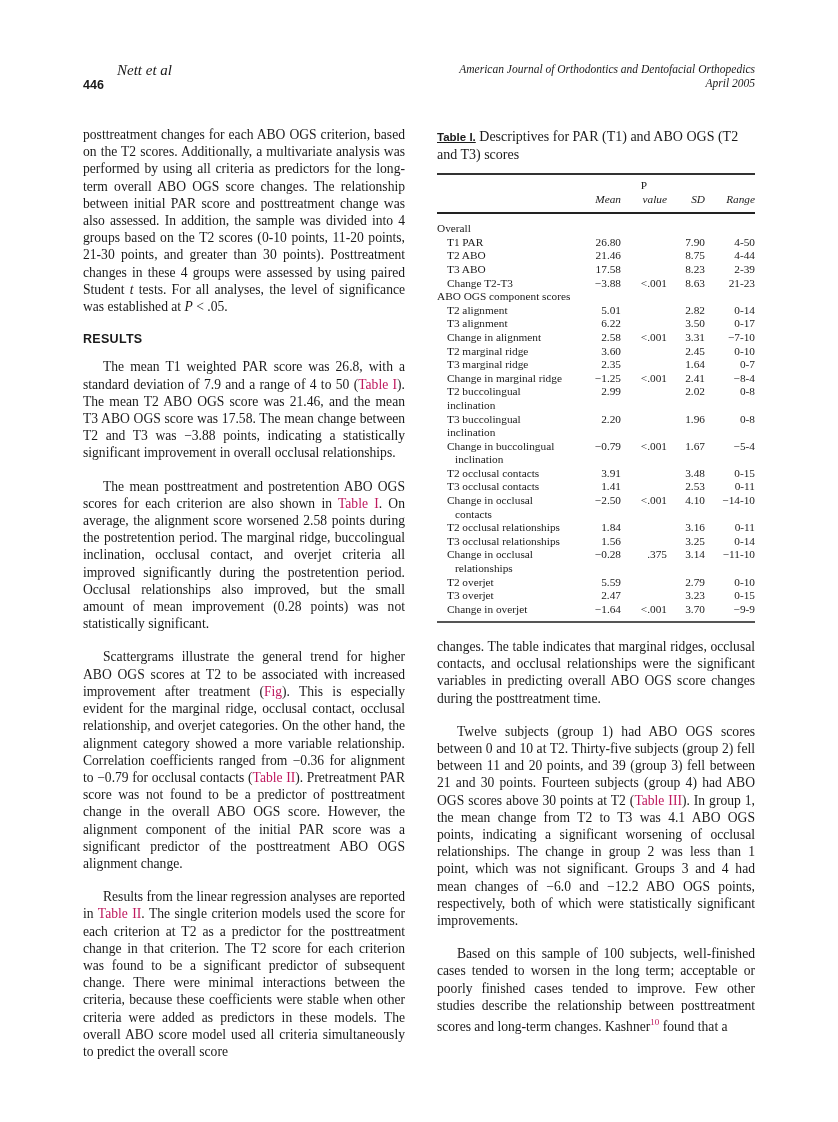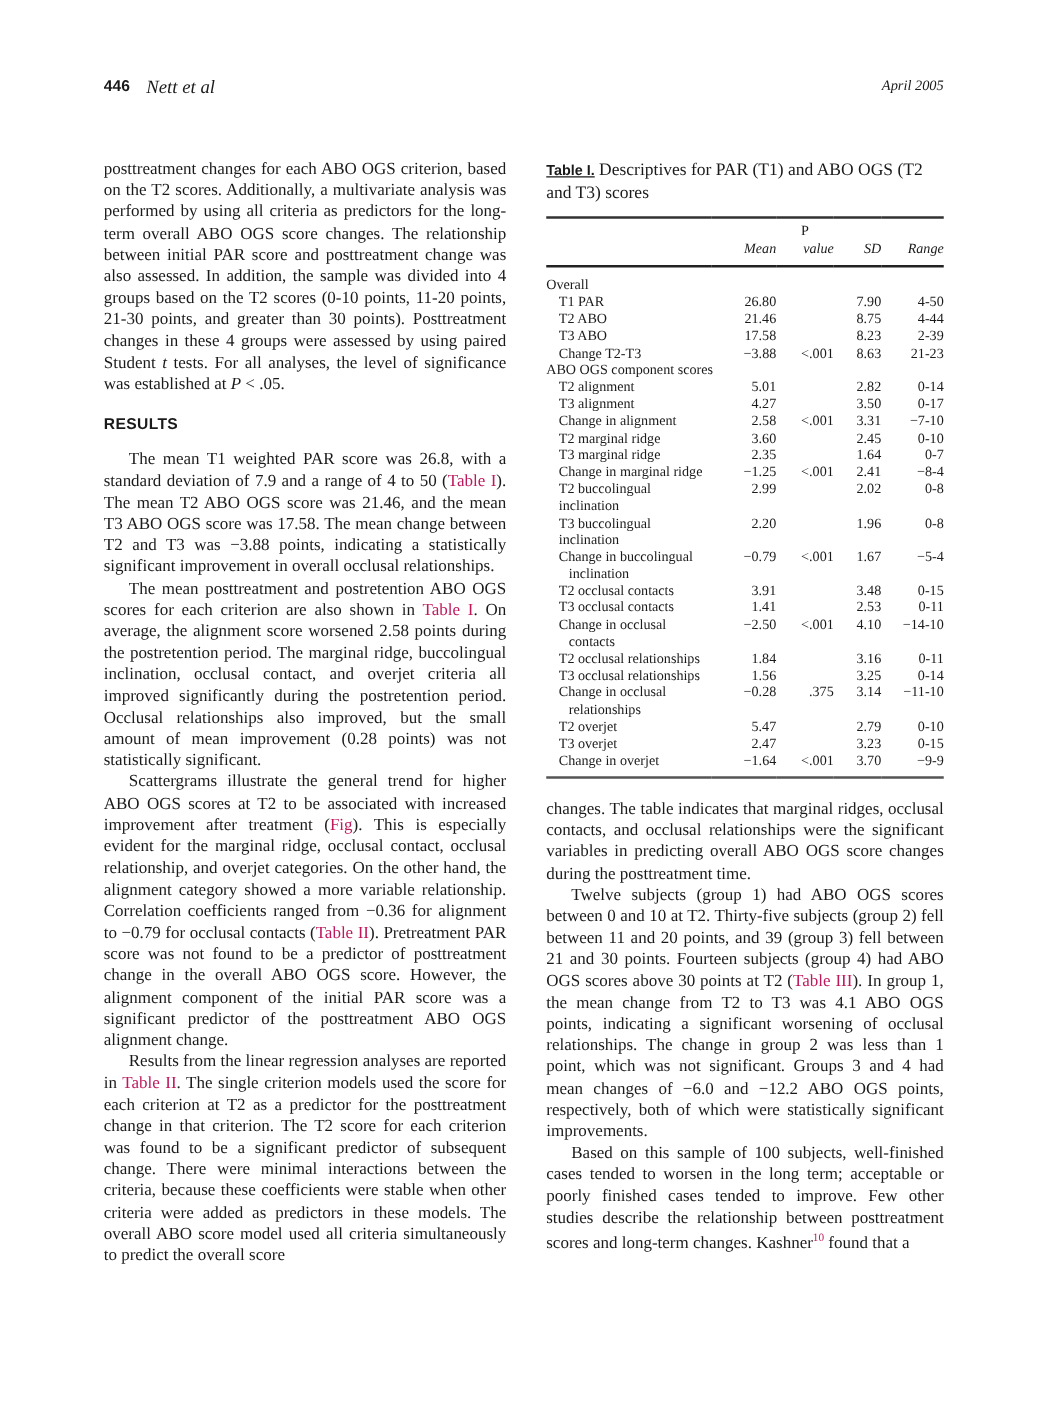--- a/index.html
+++ b/index.html
@@ -1,28 +1,28 @@
 <!DOCTYPE html>
 <html><head>
   <meta charset="utf-8">
   <style>
     html, body { margin: 0; padding: 0; background: #ffffff; }
     body { width: 838px; height: 1122px; position: relative; overflow: hidden;
       font-family: "Liberation Serif", serif; color: #1a1a1a; }
     .running-head { position: absolute; top: 62px; left: 83px; width: 672px; height: 32px; }
-    .page-num { position: absolute; left: 0; top: 0; font-family: "Liberation Sans", sans-serif;
+    .page-num { position: absolute; left: 0; top: 16px; font-family: "Liberation Sans", sans-serif;
       font-weight: bold; font-size: 12.5px; }
     .authors { position: absolute; left: 34px; top: 0; font-style: italic; font-size: 15px; }
     .journal { position: absolute; right: 0; top: 0; font-style: italic; font-size: 11.5px; text-align: right; line-height: 14px; }
     .col { position: absolute; font-size: 13.6px; line-height: 17.2px; text-align: justify; }
     .col-left { left: 83px; top: 126px; width: 322px; }
     .col-right-text { left: 437px; top: 638px; width: 318px; }
     .col p { margin: 0; }
     .col p.indent { text-indent: 20px; }
-    .col p + p { margin-top: 0; }
+    .col p + p { margin-top: 16px; }
     .heading { font-family: "Liberation Sans", sans-serif; font-weight: bold; font-size: 12.5px;
       letter-spacing: 0.3px; margin: 16px 0 10px 0; text-align: left; }
     .link { color: #be185d; }
     .table-block { position: absolute; left: 437px; top: 128px; width: 318px; }
     .table-title { font-size: 14px; line-height: 18px; margin-bottom: 9px; }
     .table-title .tlabel { font-family: "Liberation Sans", sans-serif; font-size: 11.5px; font-weight: bold; text-decoration: underline; }
     table { width: 100%; border-collapse: collapse; font-size: 11.3px; line-height: 13.6px; }
     thead tr.top th { border-top: 2px solid #333; height: 4px; padding: 0; }
     thead th { font-weight: normal; font-style: italic; padding: 0; vertical-align: bottom; }
     thead tr.hdr th { border-bottom: 2.5px solid #222; padding-bottom: 6px; }
@@ -38,20 +38,21 @@
     tbody tr.first td { padding-top: 8px; }
     tbody tr.last td { padding-bottom: 5px; border-bottom: 2px solid #555; }
   </style>
 </head>
 <body>
 
 <div class="running-head">
   <span class="page-num">446</span>
   <span class="authors">Nett et al</span>
   <div class="journal">
+    <div>American Journal of Orthodontics and Dentofacial Orthopedics</div>
     <div>April 2005</div>
   </div>
 </div>
 
 <div class="col col-left">
   <p><span>posttreatment changes for each ABO OGS criterion, based on the T2 scores. Additionally, a multivariate analysis was performed by using all criteria as predictors for the long-term overall ABO OGS score changes. The relationship between initial PAR score and posttreatment change was also assessed. In addition, the sample was divided into 4 groups based on the T2 scores (0-10 points, 11-20 points, 21-30 points, and greater than 30 points). Posttreatment changes in these 4 groups were assessed by using paired Student </span><i>t</i><span> tests. For all analyses, the level of significance was established at </span><i>P</i><span> &lt; .05.</span></p>
   <div class="heading">RESULTS</div>
   <p class="indent"><span>The mean T1 weighted PAR score was 26.8, with a standard deviation of 7.9 and a range of 4 to 50 (</span><span class="link">Table I</span><span>). The mean T2 ABO OGS score was 21.46, and the mean T3 ABO OGS score was 17.58. The mean change between T2 and T3 was −3.88 points, indicating a statistically significant improvement in overall occlusal relationships.</span></p>
   <p class="indent"><span>The mean posttreatment and postretention ABO OGS scores for each criterion are also shown in </span><span class="link">Table I</span><span>. On average, the alignment score worsened 2.58 points during the postretention period. The marginal ridge, buccolingual inclination, occlusal contact, and overjet criteria all improved significantly during the postretention period. Occlusal relationships also improved, but the small amount of mean improvement (0.28 points) was not statistically significant.</span></p>
   <p class="indent"><span>Scattergrams illustrate the general trend for higher ABO OGS scores at T2 to be associated with increased improvement after treatment (</span><span class="link">Fig</span><span>). This is especially evident for the marginal ridge, occlusal contact, occlusal relationship, and overjet categories. On the other hand, the alignment category showed a more variable relationship. Correlation coefficients ranged from −0.36 for alignment to −0.79 for occlusal contacts (</span><span class="link">Table II</span><span>). Pretreatment PAR score was not found to be a predictor of posttreatment change in the overall ABO OGS score. However, the alignment component of the initial PAR score was a significant predictor of the posttreatment ABO OGS alignment change.</span></p>
@@ -110,21 +111,21 @@
         </tr>
         <tr>
           <td class="label"><span>T2 alignment</span></td>
           <td class="c-mean">5.01</td>
           <td class="c-p"></td>
           <td class="c-sd">2.82</td>
           <td class="c-range">0-14</td>
         </tr>
         <tr>
           <td class="label"><span>T3 alignment</span></td>
-          <td class="c-mean">4.27</td>
+          <td class="c-mean">6.22</td>
           <td class="c-p"></td>
           <td class="c-sd">3.50</td>
           <td class="c-range">0-17</td>
         </tr>
         <tr>
           <td class="label"><span>Change in alignment</span></td>
           <td class="c-mean">2.58</td>
           <td class="c-p">&lt;.001</td>
           <td class="c-sd">3.31</td>
           <td class="c-range">−7-10</td>
@@ -208,21 +209,21 @@
         </tr>
         <tr>
           <td class="label"><span>Change in occlusal</span><span class="wrap2">relationships</span></td>
           <td class="c-mean">−0.28</td>
           <td class="c-p">.375</td>
           <td class="c-sd">3.14</td>
           <td class="c-range">−11-10</td>
         </tr>
         <tr>
           <td class="label"><span>T2 overjet</span></td>
-          <td class="c-mean">5.47</td>
+          <td class="c-mean">5.59</td>
           <td class="c-p"></td>
           <td class="c-sd">2.79</td>
           <td class="c-range">0-10</td>
         </tr>
         <tr>
           <td class="label"><span>T3 overjet</span></td>
           <td class="c-mean">2.47</td>
           <td class="c-p"></td>
           <td class="c-sd">3.23</td>
           <td class="c-range">0-15</td>

